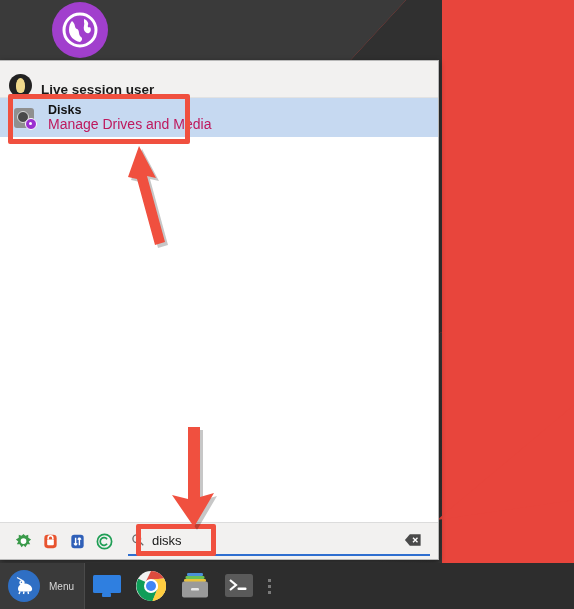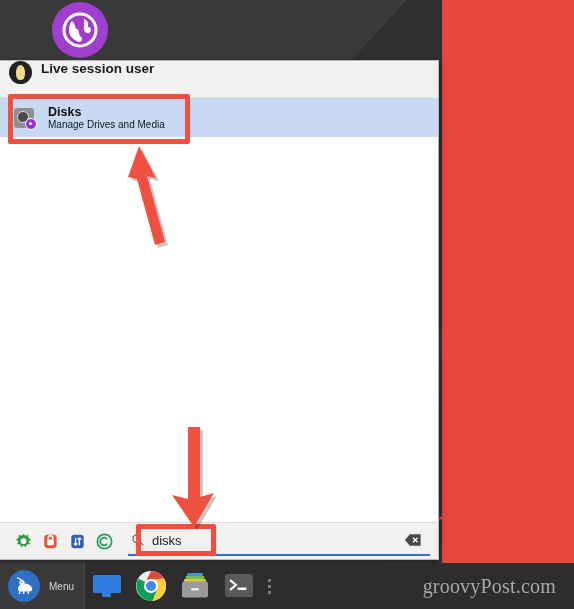--- a/index.html
+++ b/index.html
@@ -50,21 +50,21 @@
     background: #f2f2f2;
     border: 1px solid #b8b8b8;
     border-left: none;
     box-shadow: 0 2px 6px rgba(0,0,0,0.45);
     display: flex; flex-direction: column;
     overflow: hidden;
   }
   .menu-header {
     height: 36px;
     background: #f2f1f0;
-    display: flex; align-items: flex-start;
+    display: flex; align-items: flex-end;
     padding-left: 9px;
     flex: 0 0 auto;
     border-bottom: 1px solid #e2e2e2;
   }
   .avatar {
     width: 23px; height: 23px; border-radius: 50%;
     background: #222222;
     display: flex; align-items: center; justify-content: center;
     flex: 0 0 auto;
   }
@@ -127,21 +127,21 @@
     background: #ffffff;
   }
   .app-text {
     margin-left: 10px;
     line-height: 1.12;
   }
   .app-title {
     font-size: 12.5px; font-weight: bold; color: #111111;
   }
   .app-sub {
-    font-size: 10px; color: #0f172a;
+    font-size: 14px; color: #be185d;
   }
 
   
   .menu-footer {
     flex: 0 0 auto;
     height: 36px;
     background: #f2f1f0;
     display: flex; align-items: center;
     border-top: 1px solid #dcdcdc;
     padding: 0 4px;
@@ -416,16 +416,15 @@
         <rect x="13.5" y="14.5" width="9" height="2.6" rx="1" fill="#ffffff"></rect>
       </svg>
     </div>
 
     <div class="tb-grip">
       <i></i>
         <i></i>
         <i></i>
     </div>
 
-    <div class="watermark">groovyPost.com</div>
   </div>
 
 </div>
 
 </body></html>

